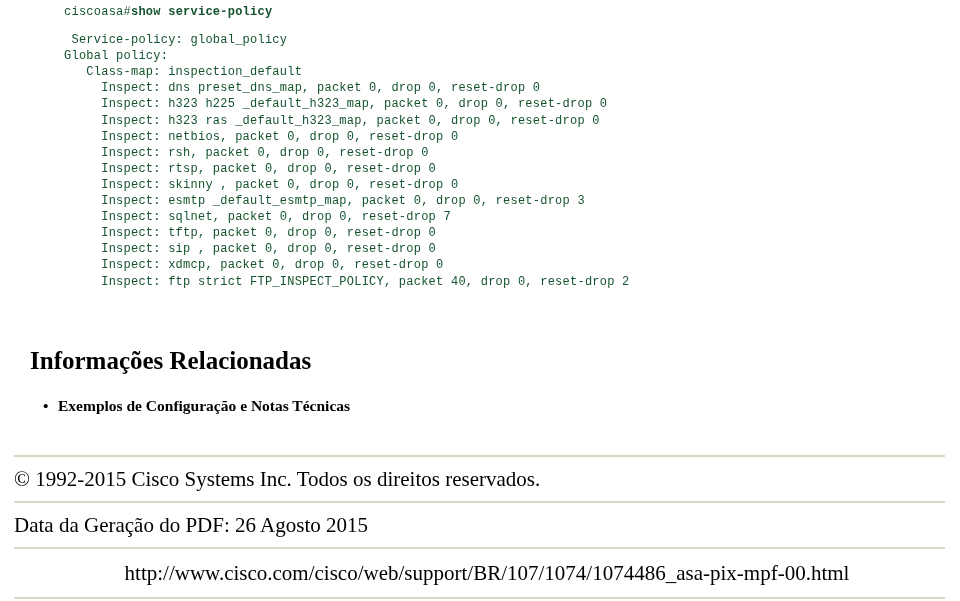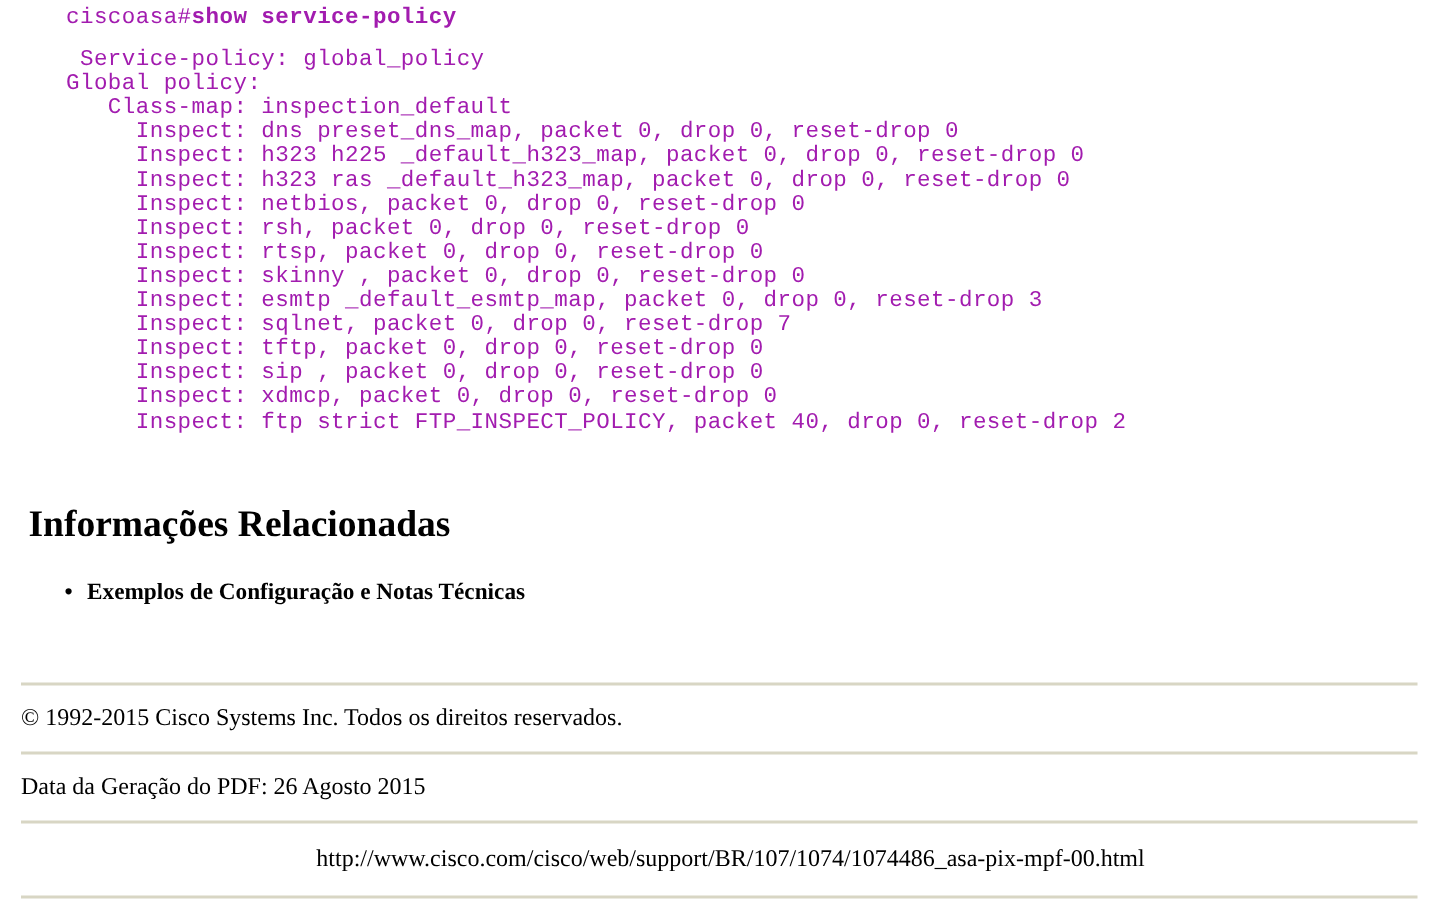--- a/index.html
+++ b/index.html
@@ -18,25 +18,25 @@
 
   
   #console-block {
     position: absolute;
     left: 0;
     top: 0;
     width: 960px;
   }
   .code-line {
     font-family: "Liberation Mono", "DejaVu Sans Mono", monospace;
-    font-size: 15px;
+    font-size: 12px;
     line-height: 16.1px;
     white-space: pre;
-    color: #a21caf;
-    padding-left: 44px;
+    color: #14532d;
+    padding-left: 64px;
     letter-spacing: 0.02em;
   }
   .code-line.prompt-line {
     padding-top: 4px;
     padding-bottom: 12px;
   }
   .cmd-bold {
     font-weight: bold;
   }
 
@@ -46,21 +46,21 @@
     left: 0;
     top: 330px;
     width: 960px;
   }
   #related-heading {
     font-family: "Liberation Serif", serif;
     font-weight: bold;
     font-size: 25px;
     line-height: 30px;
     padding-left: 14px;
-    margin: 5px;
+    margin: 16px;
     color: #000000;
   }
   #related-list {
     margin: 0;
     padding: 0;
     list-style: none;
   }
   .related-item {
     font-family: "Liberation Serif", serif;
     font-weight: bold;
@@ -88,21 +88,21 @@
   }
   .rule {
     height: 0;
     border: none;
     border-top: 2px solid #d8d6c4;
     margin: 0 0 0 14px;
     width: 931px;
   }
   .footer-line {
     font-family: "Liberation Serif", serif;
-    font-size: 16px;
+    font-size: 21px;
     line-height: 20px;
     color: #000000;
     padding: 12px 0 12px 14px;
     white-space: nowrap;
   }
   .footer-line.url-line {
     padding-top: 14px;
     padding-bottom: 14px;
     text-align: center;
   }

